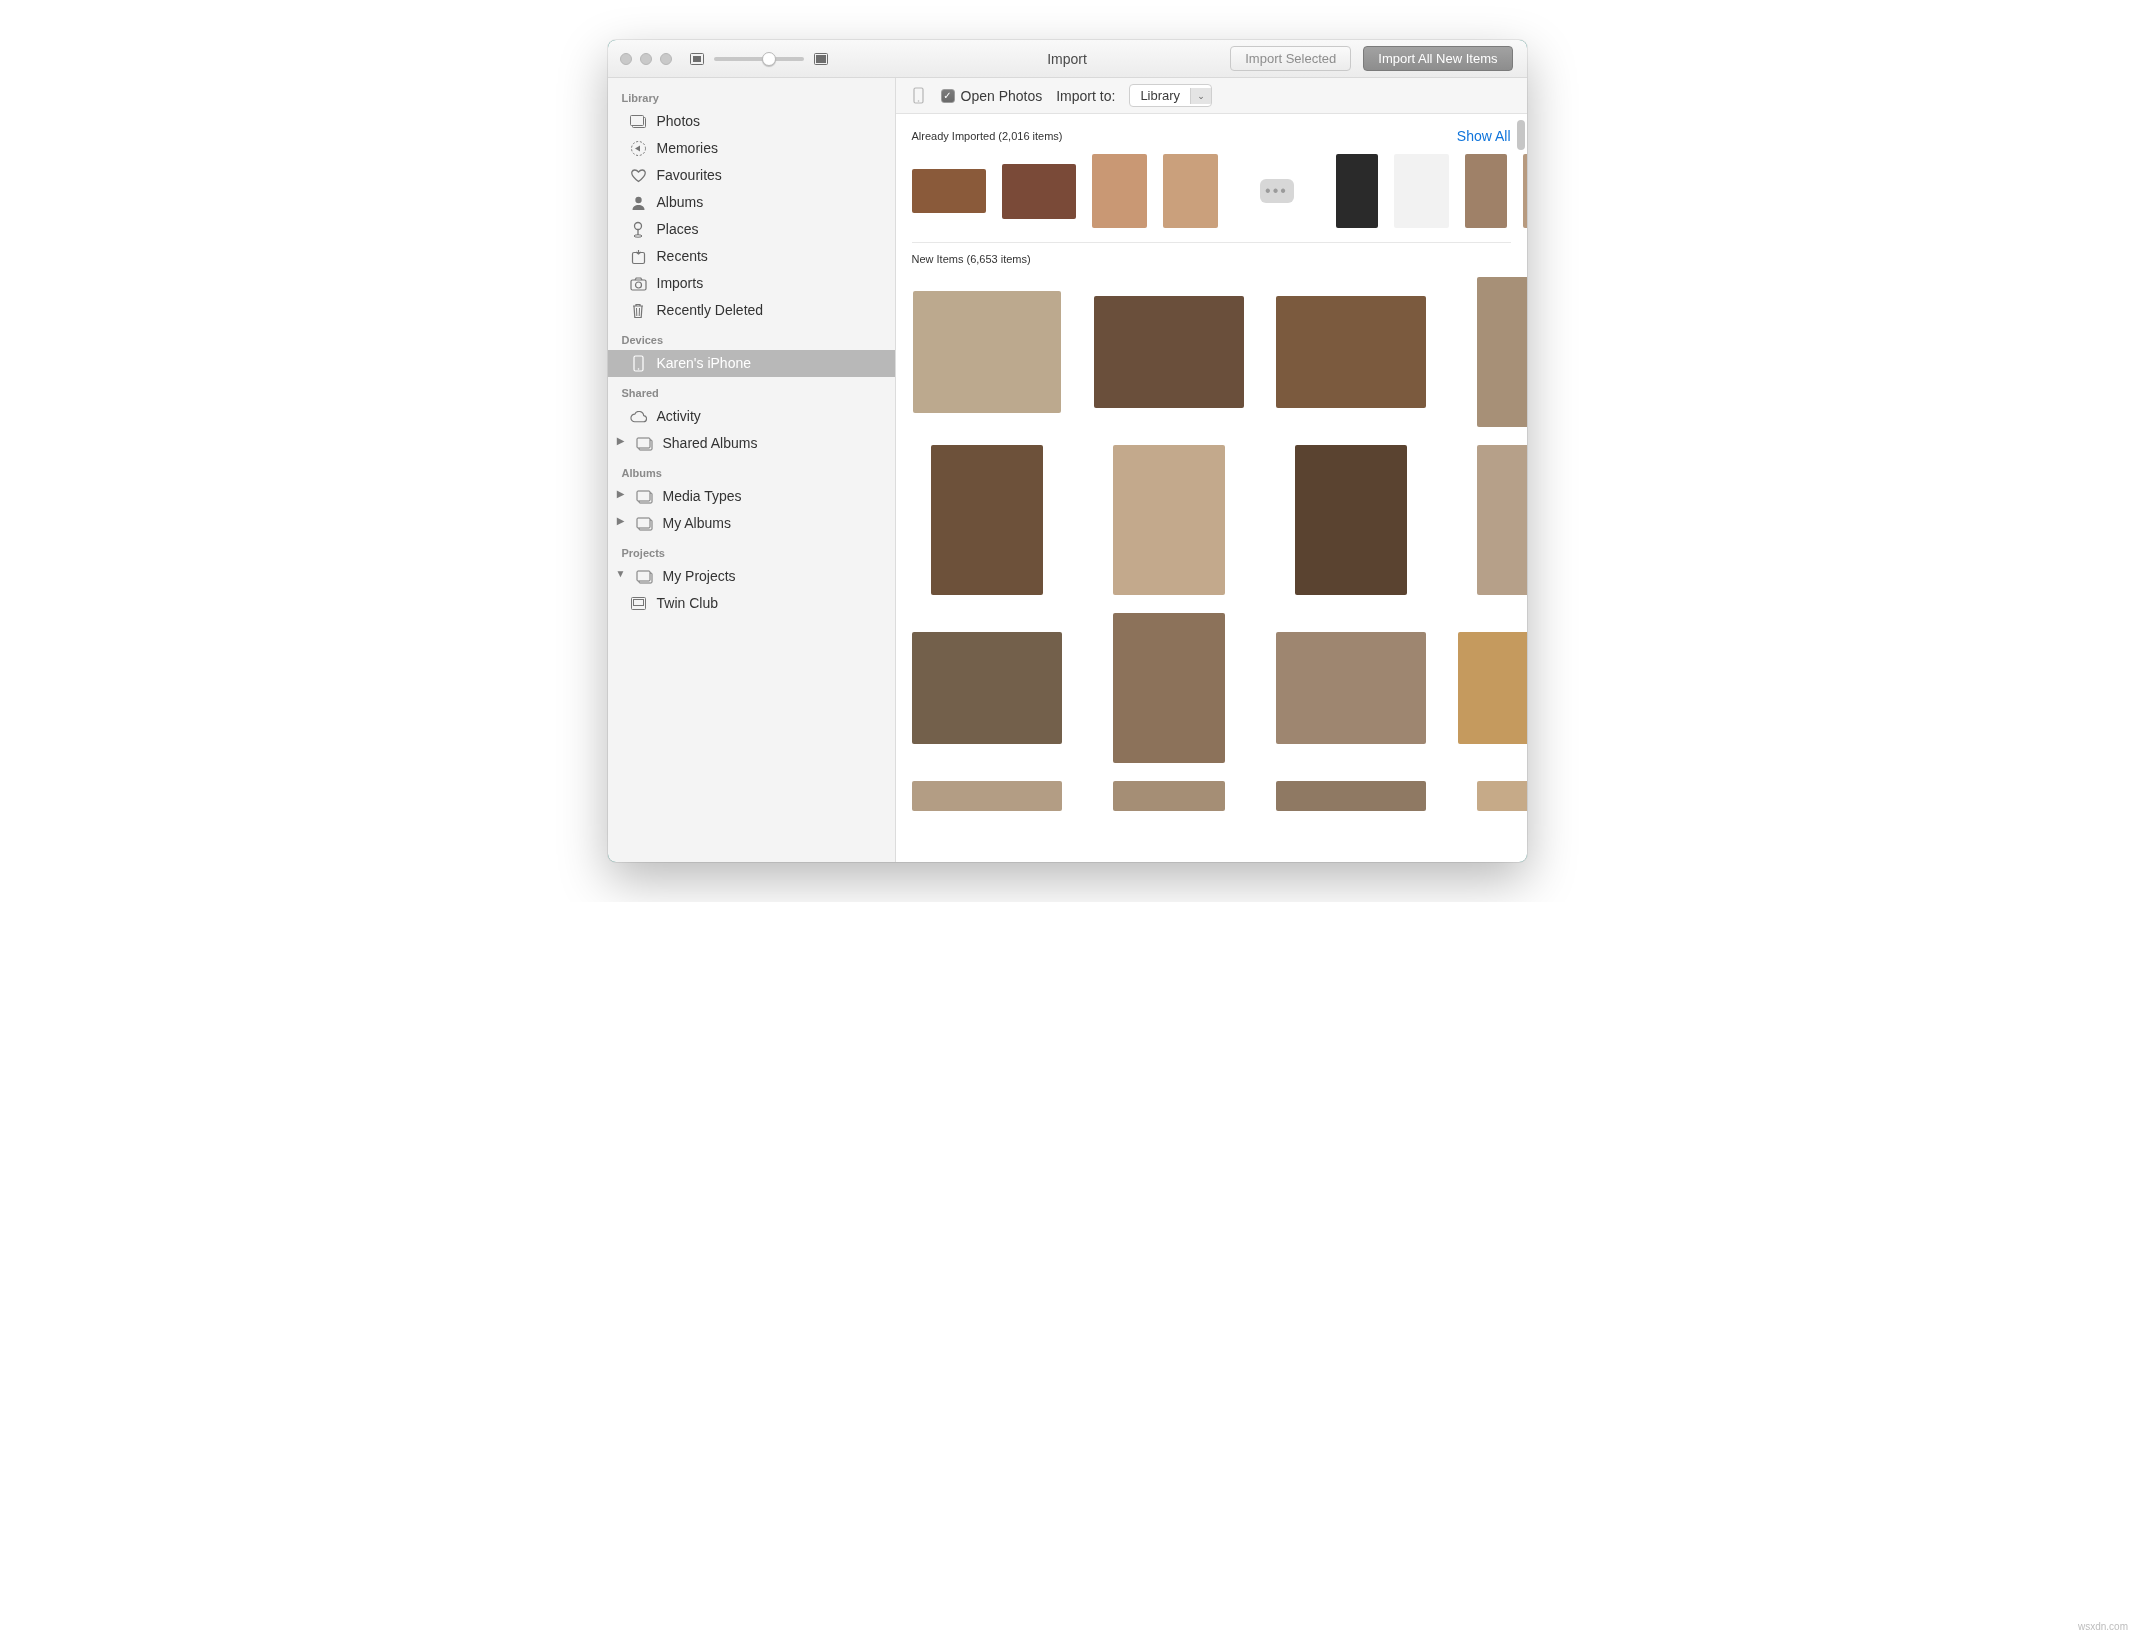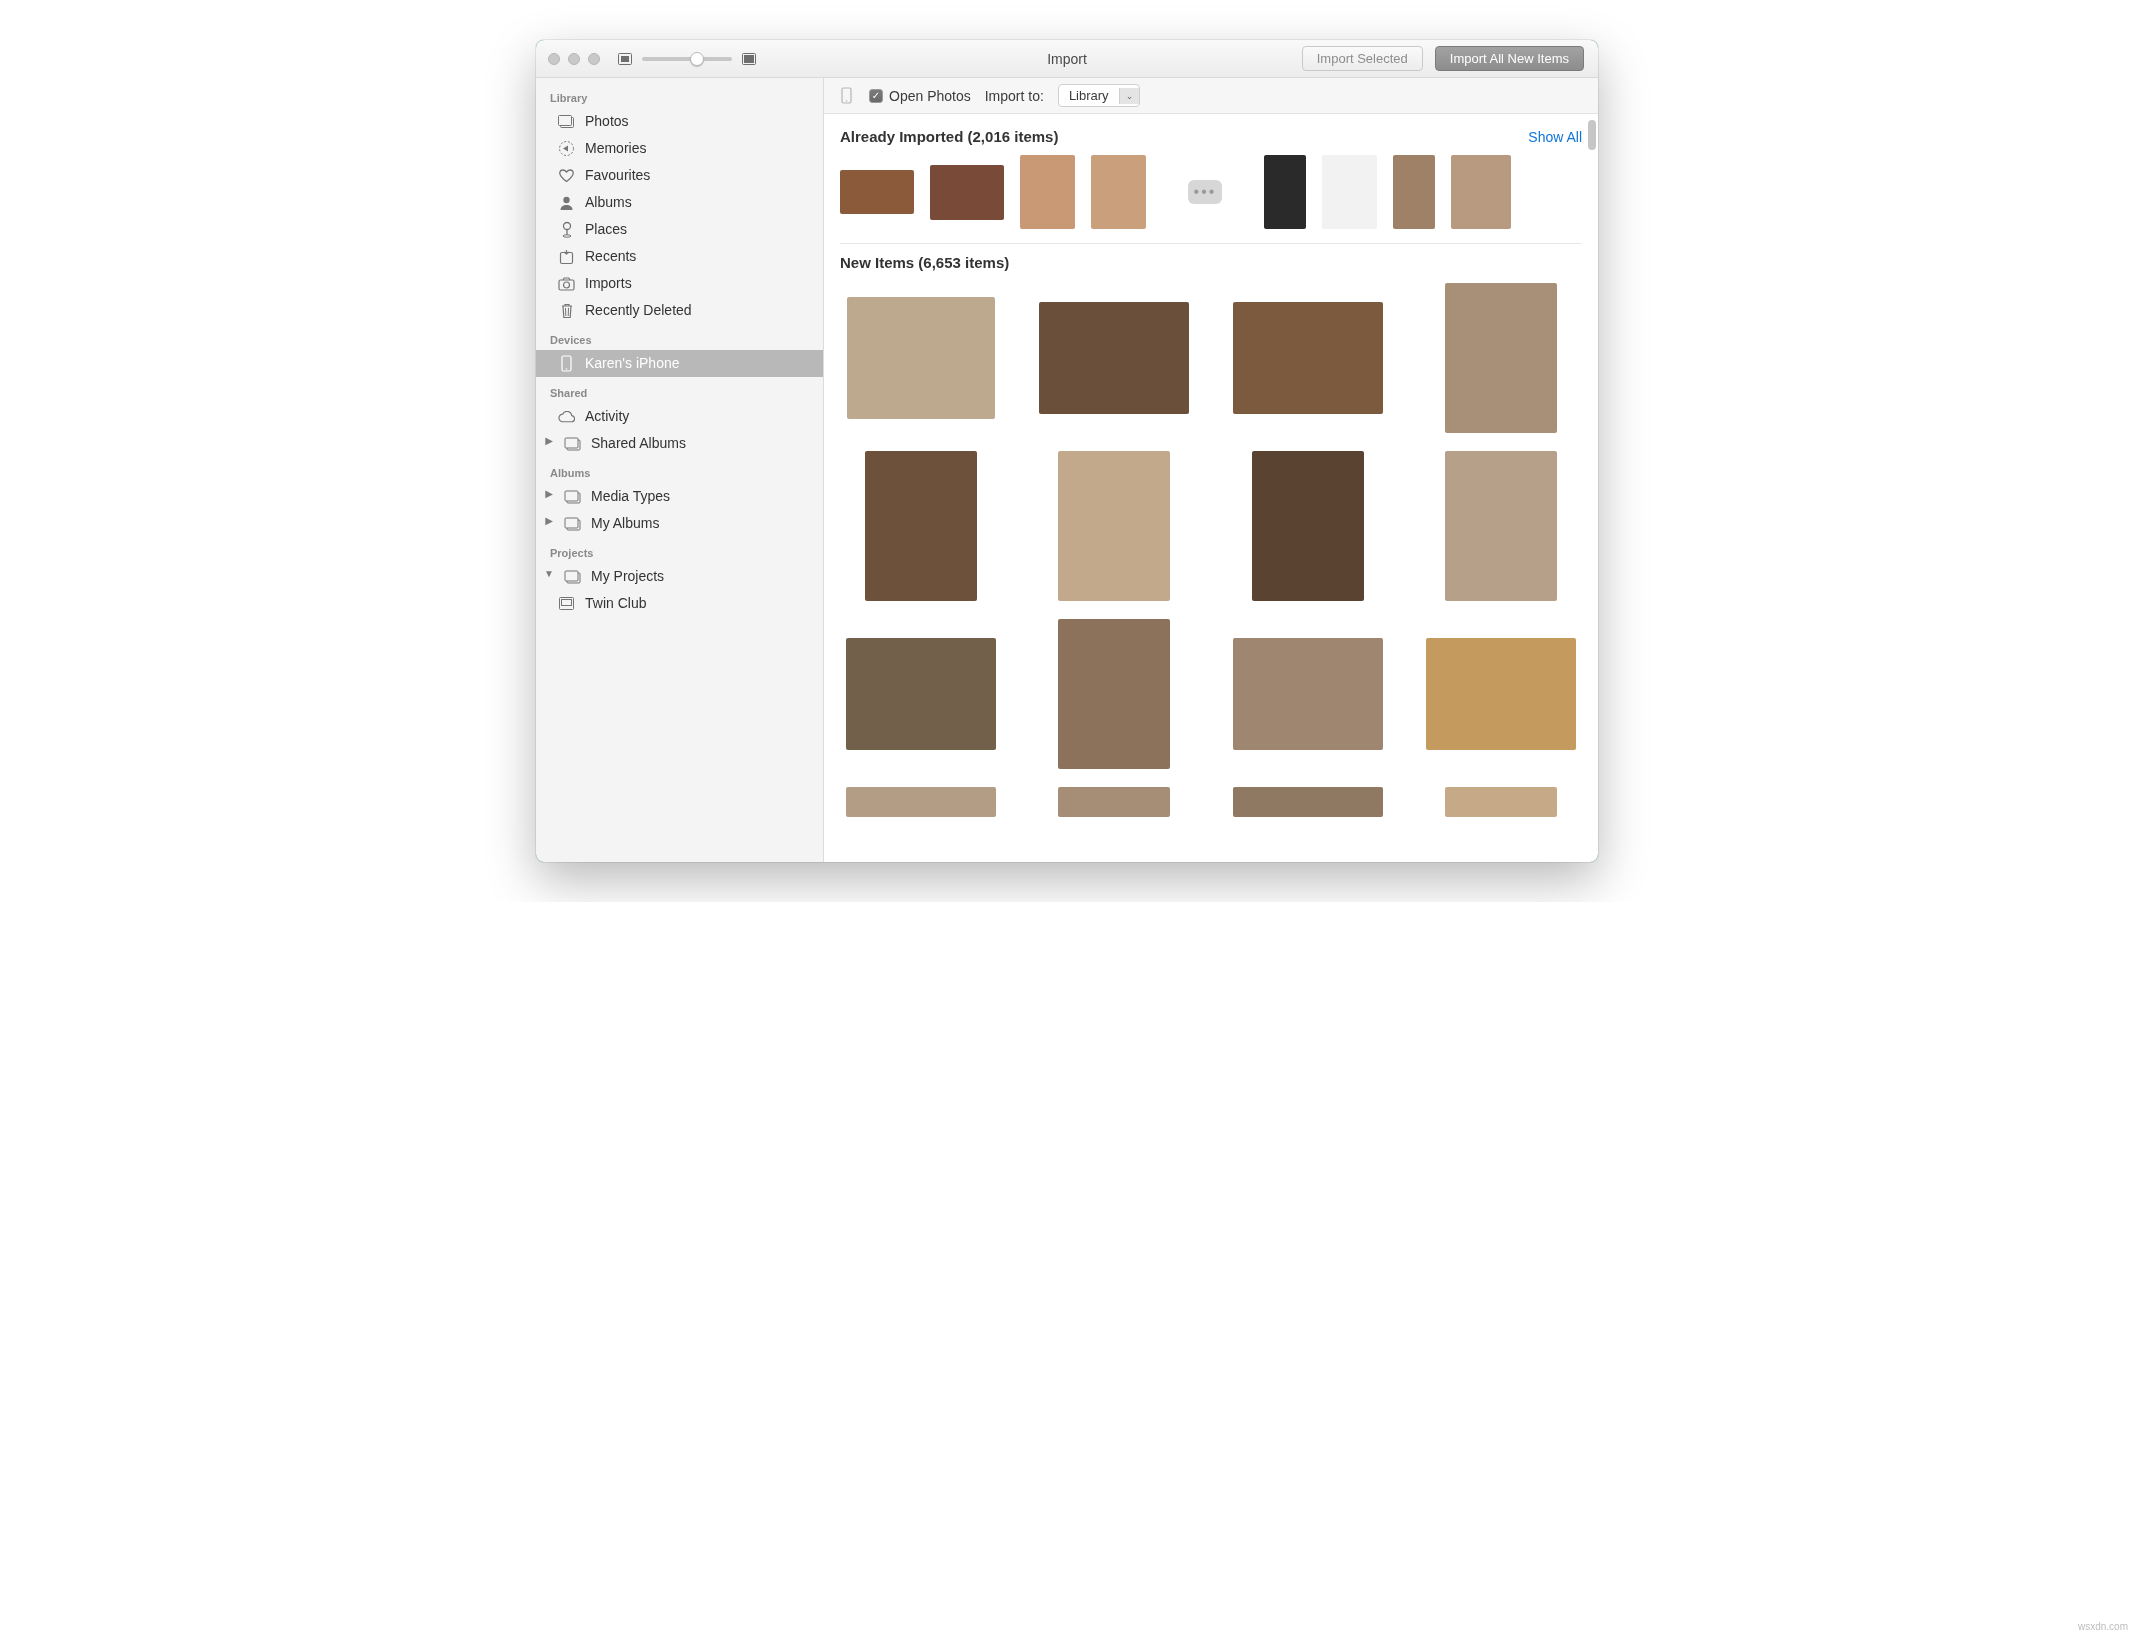--- a/index.html
+++ b/index.html
@@ -1,17 +1,17 @@
 <!DOCTYPE html>
 <html><head>
 <meta charset="utf-8">
 <style>
 *{box-sizing:border-box;margin:0;padding:0;font-family:-apple-system,"Helvetica Neue",Helvetica,Arial,sans-serif;-webkit-font-smoothing:antialiased}
 body{background:#fff;display:flex;align-items:flex-start;justify-content:center;padding:40px 0}
-.window{width:1062px;height:822px;border-radius:8px;box-shadow:0 18px 50px rgba(0,0,0,.28),0 0 0 1px rgba(0,0,0,.08);overflow:hidden;display:flex;flex-direction:column;background:#0f766e}
+.window{width:919px;height:822px;border-radius:8px;box-shadow:0 18px 50px rgba(0,0,0,.28),0 0 0 1px rgba(0,0,0,.08);overflow:hidden;display:flex;flex-direction:column;background:#0f766e}
 .titlebar{height:38px;background:linear-gradient(#f9f9f9,#ececec);border-bottom:1px solid #d9d9d9;display:flex;align-items:center;position:relative}
 .traffic{display:flex;gap:8px;margin-left:12px}
 .traffic span{width:12px;height:12px;border-radius:50%;background:#c9c9c9;border:.5px solid #b7b7b7}
 .tb-left{display:flex;align-items:center;margin-left:18px;gap:6px}
 .tb-icon{color:#6e6e6e;display:flex;align-items:center}
 .tb-title{position:absolute;left:0;right:0;text-align:center;font-size:14px;color:#4a4a4a;pointer-events:none}
 .tb-buttons{margin-left:auto;display:flex;gap:12px;margin-right:14px;z-index:2}
 .tb-btn{font-size:13px;padding:4px 14px;border-radius:4px;border:1px solid #c9c9c9;background:linear-gradient(#fafafa,#ececec);color:#8d8d8d}
 .tb-btn.primary{background:linear-gradient(#a2a2a2,#8d8d8d);color:#fff;border:1px solid #7b7b7b}
 .slider{width:90px;height:4px;background:#c7c7c7;border-radius:2px;position:relative;margin:0 4px}
@@ -27,21 +27,21 @@
 .sb-ico{width:17px;height:17px;display:flex;align-items:center;justify-content:center;color:#757575;flex-shrink:0}
 .disclosure{width:10px;display:inline-flex;justify-content:center;color:#7d7d7d;font-size:10px}
 .main{flex:1;display:flex;flex-direction:column;min-width:0;background:#fff}
 .toolstrip{height:36px;border-bottom:1px solid #e2e2e2;background:#f6f6f6;display:flex;align-items:center;padding:0 14px;gap:14px;font-size:14px;color:#3b3b3b}
 .toolstrip .chk{width:14px;height:14px;border:1px solid #9c9c9c;border-radius:3px;background:linear-gradient(#7b7b7b,#6a6a6a);display:flex;align-items:center;justify-content:center;color:#fff;font-size:10px}
 .select-wrap{display:flex;align-items:center;border:1px solid #cfcfcf;border-radius:4px;overflow:hidden;background:#fff}
 .select-wrap span{padding:3px 10px;font-size:13px}
 .select-wrap .caret{background:#e4e4e4;border-left:1px solid #cfcfcf;padding:3px 6px;color:#666;font-size:9px}
 .content{flex:1;overflow-y:auto;padding:10px 16px 0;position:relative}
 .sect-head{display:flex;align-items:center;justify-content:space-between;padding:4px 0 10px}
-.sect-title{font-size:15px;font-weight:700;color:#333}
+.sect-title{font-size:11px;font-weight:400;color:#333}
 .showall{color:#0f74db;font-size:14px}
 .thumb-row{display:flex;gap:16px;align-items:center;padding-bottom:14px;border-bottom:1px solid #e7e7e7;margin-bottom:10px}
 .thumb{border-radius:2px;flex-shrink:0}
 .grid{display:grid;grid-template-columns:repeat(4,1fr);gap:18px 32px;padding-top:12px}
 .grid .ph{width:100%;display:flex;align-items:center;justify-content:center}
 .ph-inner{border-radius:2px}
 .sv-scrollbar{position:absolute;right:2px;top:6px;width:8px;height:30px;background:#c6c6c6;border-radius:4px}
 .watermark{position:fixed;right:6px;bottom:4px;font-size:10px;color:#bdbdbd}
 svg{display:block}
 </style>

